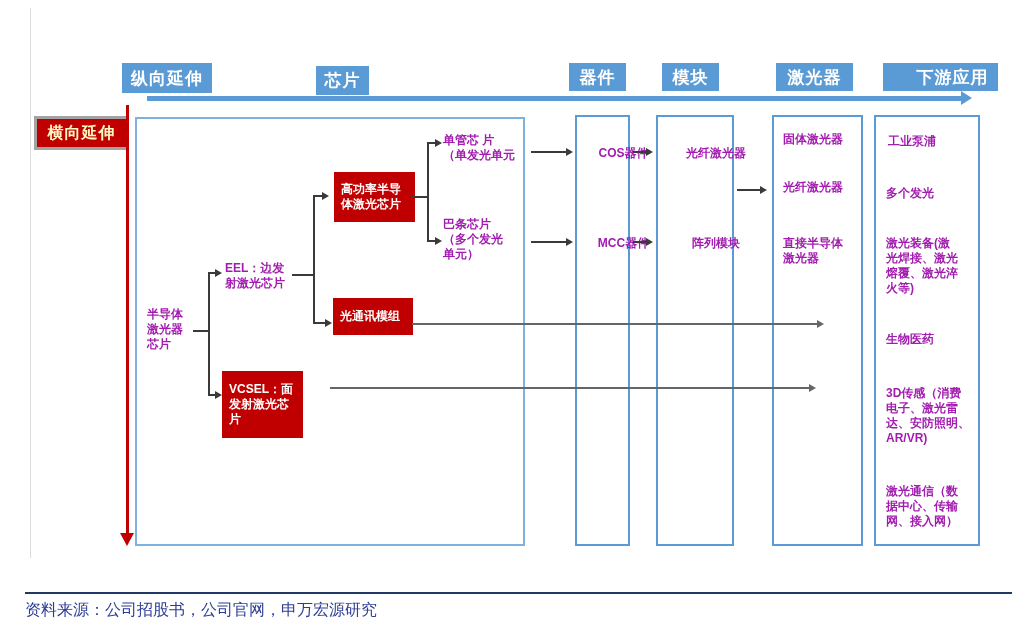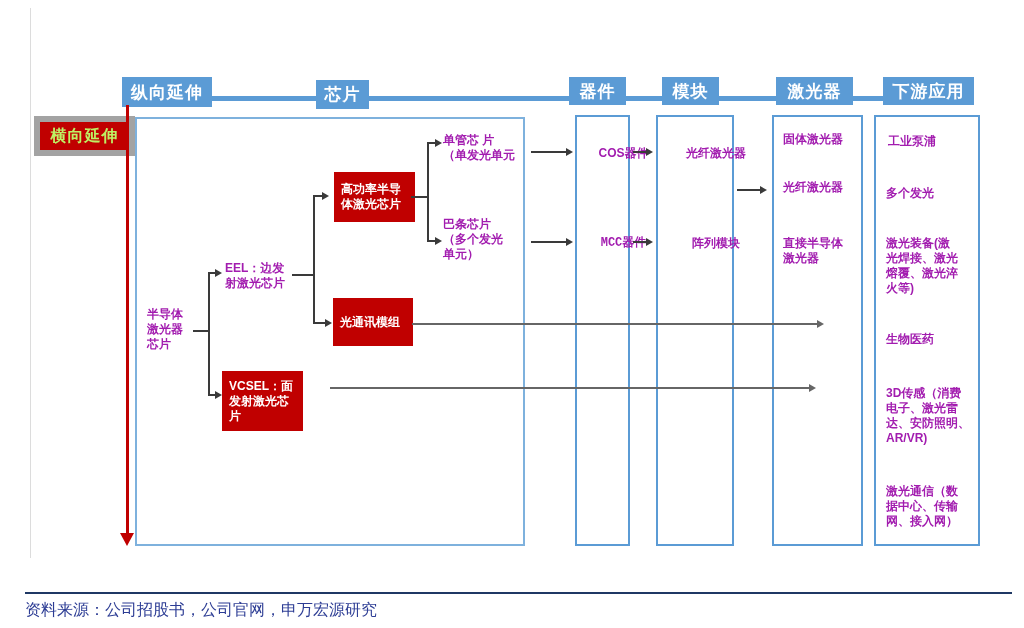--- a/index.html
+++ b/index.html
@@ -7,24 +7,24 @@
     --line:#3a3a3a; --gline:#666666; --navy:#2C3C94; --rule:#1F3864;
   }
   html,body{margin:0;padding:0;background:#fff;}
   #stage{
     position:relative;width:1024px;height:628px;background:#fff;overflow:hidden;
     font-family:"Liberation Sans","DejaVu Sans",sans-serif;
   }
   .guide{position:absolute;background:#dcdcdc;}
   .hdr{
     position:absolute;background:var(--blue);color:#fff;font-weight:bold;font-size:17px;
-    display:flex;align-items:center;justify-content:center;z-index:3;letter-spacing:1px;margin-top:14px;
+    display:flex;align-items:center;justify-content:center;z-index:3;letter-spacing:1px;
   }
   .side{
-    position:absolute;background:var(--red);border:6px solid #a3a3a3;color:#bef264;font-weight:bold;
+    position:absolute;background:var(--red);border:3px solid #a3a3a3;color:#fef9c3;font-weight:bold;
     font-size:16px;display:flex;align-items:center;justify-content:center;z-index:4;letter-spacing:1px;
   }
   .bar{position:absolute;background:var(--blue);z-index:2;}
   .redbar{position:absolute;background:var(--red);z-index:4;}
   .box{position:absolute;background:#fff;border:2px solid var(--blue);box-sizing:border-box;z-index:1;}
   .mainbox{border-color:var(--mainblue);}
   .txt{
     position:absolute;font-size:12px;font-weight:bold;color:#a21caf;line-height:15px;
     white-space:pre-line;z-index:3;
   }
@@ -50,21 +50,21 @@
 
 <div id="stage">
 
   <div class="guide" style="left:30px;top:8px;width:1px;height:550px;"></div>
 
   <div class="hdr" style="left:122px;top:63px;width:90px;height:30px;">纵向延伸</div>
   <div class="hdr" style="left:316px;top:66px;width:53px;height:29px;">芯片</div>
   <div class="hdr" style="left:569px;top:63px;width:57px;height:28px;">器件</div>
   <div class="hdr" style="left:662px;top:63px;width:57px;height:28px;">模块</div>
   <div class="hdr" style="left:776px;top:63px;width:77px;height:28px;">激光器</div>
-  <div class="hdr" style="left:883px;top:63px;width:91px;height:28px;">下游应用</div>
+  <div class="hdr" style="left:883px;top:63px;width:91px;height:28px;padding-left:24px;">下游应用</div>
 
   <div class="bar" style="left:147px;top:96px;width:815px;height:5px;"></div>
   <div class="ah bluer" style="left:961px;top:91px;"></div>
 
   <div class="side" style="left:34px;top:116px;width:89px;height:28px;">横向延伸</div>
   <div class="redbar" style="left:126px;top:105px;width:3px;height:429px;"></div>
   <div class="ah redd" style="left:120px;top:533px;"></div>
 
   <div class="box mainbox" style="left:135px;top:117px;width:390px;height:429px;"></div>
   <div class="box" style="left:575px;top:115px;width:55px;height:431px;"></div>
@@ -78,27 +78,27 @@
   <div class="txt" style="left:225px;top:261px;width:84px;">EEL：边发
 射激光芯片</div>
   <div class="txt" style="left:443px;top:133px;width:86px;">单管芯 片
 （单发光单元</div>
   <div class="txt" style="left:443px;top:217px;width:80px;">巴条芯片
 （多个发光
 单元）</div>
 
   <div class="redbox" style="left:334px;top:172px;width:81px;height:50px;">高功率半导
 体激光芯片</div>
-  <div class="redbox" style="left:333px;top:298px;width:80px;height:48px;text-align:right;">光通讯模组</div>
-  <div class="redbox" style="left:222px;top:371px;width:81px;height:60px;">VCSEL：面
+  <div class="redbox" style="left:333px;top:298px;width:80px;height:37px;text-align:right;">光通讯模组</div>
+  <div class="redbox" style="left:222px;top:371px;width:81px;height:67px;">VCSEL：面
 发射激光芯
 片</div>
 
   <div class="txt ctr" style="left:575px;top:146px;width:55px;">COS器件</div>
-  <div class="txt ctr" style="left:575px;top:236px;width:55px;font-family:Liberation Mono, monospace;">MCC器件</div>
+  <div class="txt ctr" style="left:575px;top:236px;width:55px;">MCC器件</div>
 
   <div class="txt ctr" style="left:656px;top:146px;width:78px;">光纤激光器</div>
   <div class="txt ctr" style="left:656px;top:236px;width:78px;">阵列模块</div>
 
   <div class="txt" style="left:783px;top:132px;width:80px;">固体激光器</div>
   <div class="txt" style="left:783px;top:180px;width:80px;">光纤激光器</div>
   <div class="txt" style="left:783px;top:236px;width:80px;">直接半导体
 激光器</div>
 
   <div class="txt" style="left:888px;top:134px;width:90px;">工业泵浦</div>

